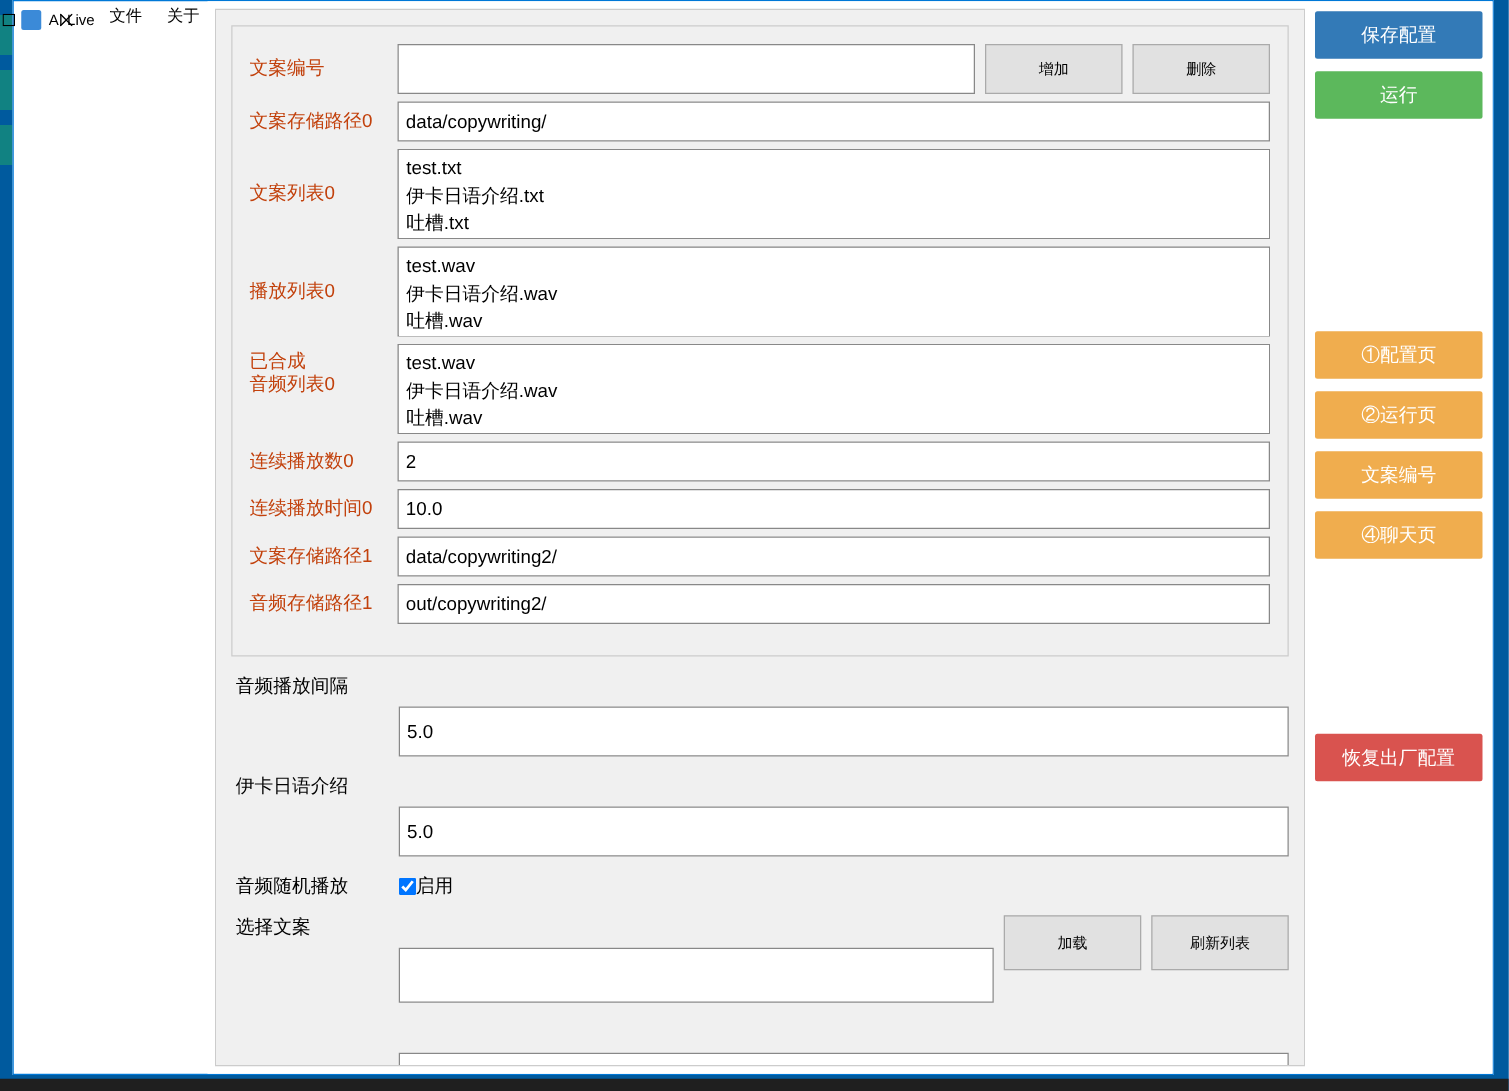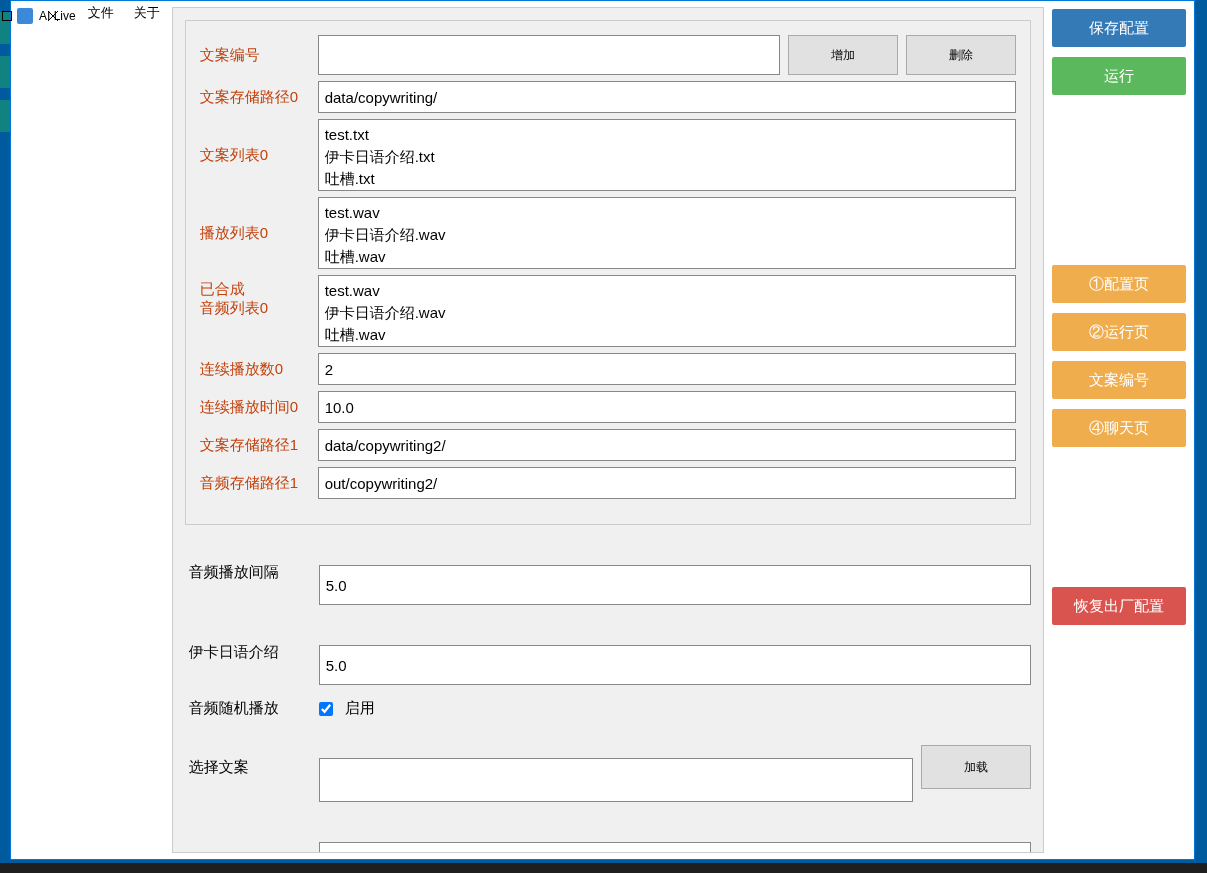--- a/index.html
+++ b/index.html
@@ -127,36 +127,36 @@
     cursor: pointer;
     font-family: inherit;
   }
   .outer-label {
     width: 130px;
     flex-shrink: 0;
     font-size: 15px;
   }
   .outer-row {
     display: flex;
-    align-items: center;
+    align-items: flex-start;
     margin-bottom: 14px;
     padding-left: 4px;
   }
   .outer-input {
     flex: 1;
     height: 40px;
     border: 1px solid #888;
     background: #fff;
     font-size: 15px;
     padding: 0 6px;
     font-family: inherit;
     margin-top: 26px;
   }
   .checkbox-wrap {
-    display: flex; align-items: center; gap: 12px;
+    display: flex; align-items: center; gap: 0;
     font-size: 15px;
   }
   .checkbox-wrap input { width: 14px; height: 14px; }
   .side-panel {
     width: 138px;
     flex-shrink: 0;
     display: flex;
     flex-direction: column;
     gap: 10px;
     padding: 2px;
@@ -311,20 +311,21 @@
         <label class="checkbox-wrap">
           <input type="checkbox" checked="" style="">
           <span>启用</span>
         </label>
       </div>
 
       <div class="outer-row">
         <div class="outer-label">选择文案</div>
         <input class="outer-input" style="height: 44px;" value="">
         <button class="btn" style="height:44px">加载</button>
+        <button class="btn" style="height:44px">刷新列表</button>
       </div>
 
       <div class="outer-row">
         <div class="outer-label"></div>
         <input class="outer-input" style="height: 28px;">
       </div>
 
     </div>
 
     <div class="side-panel">

